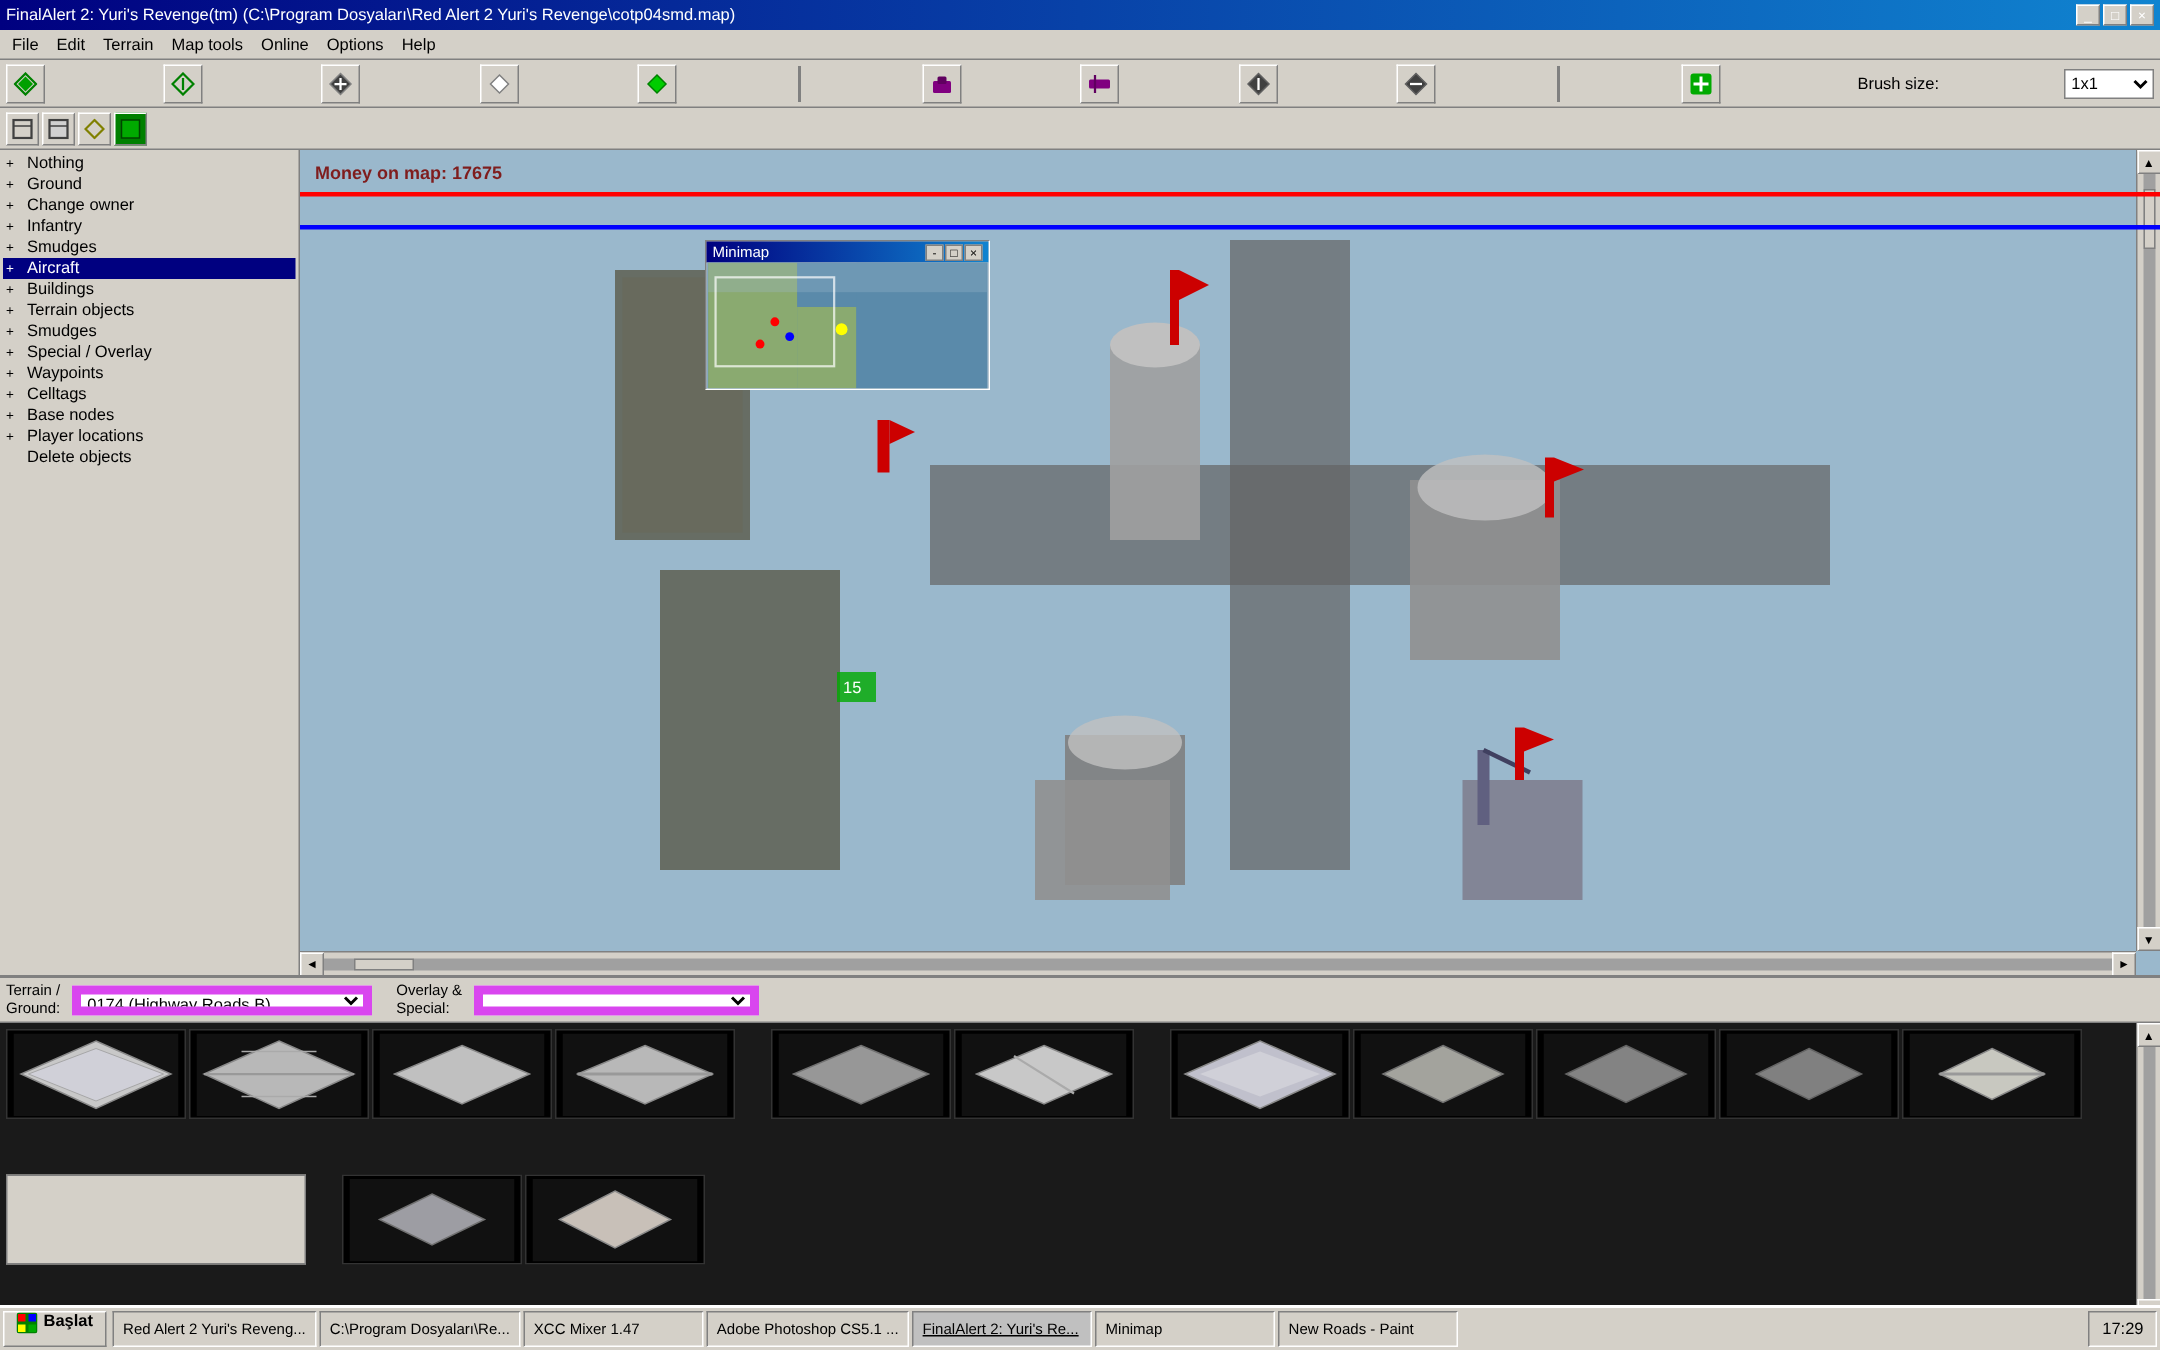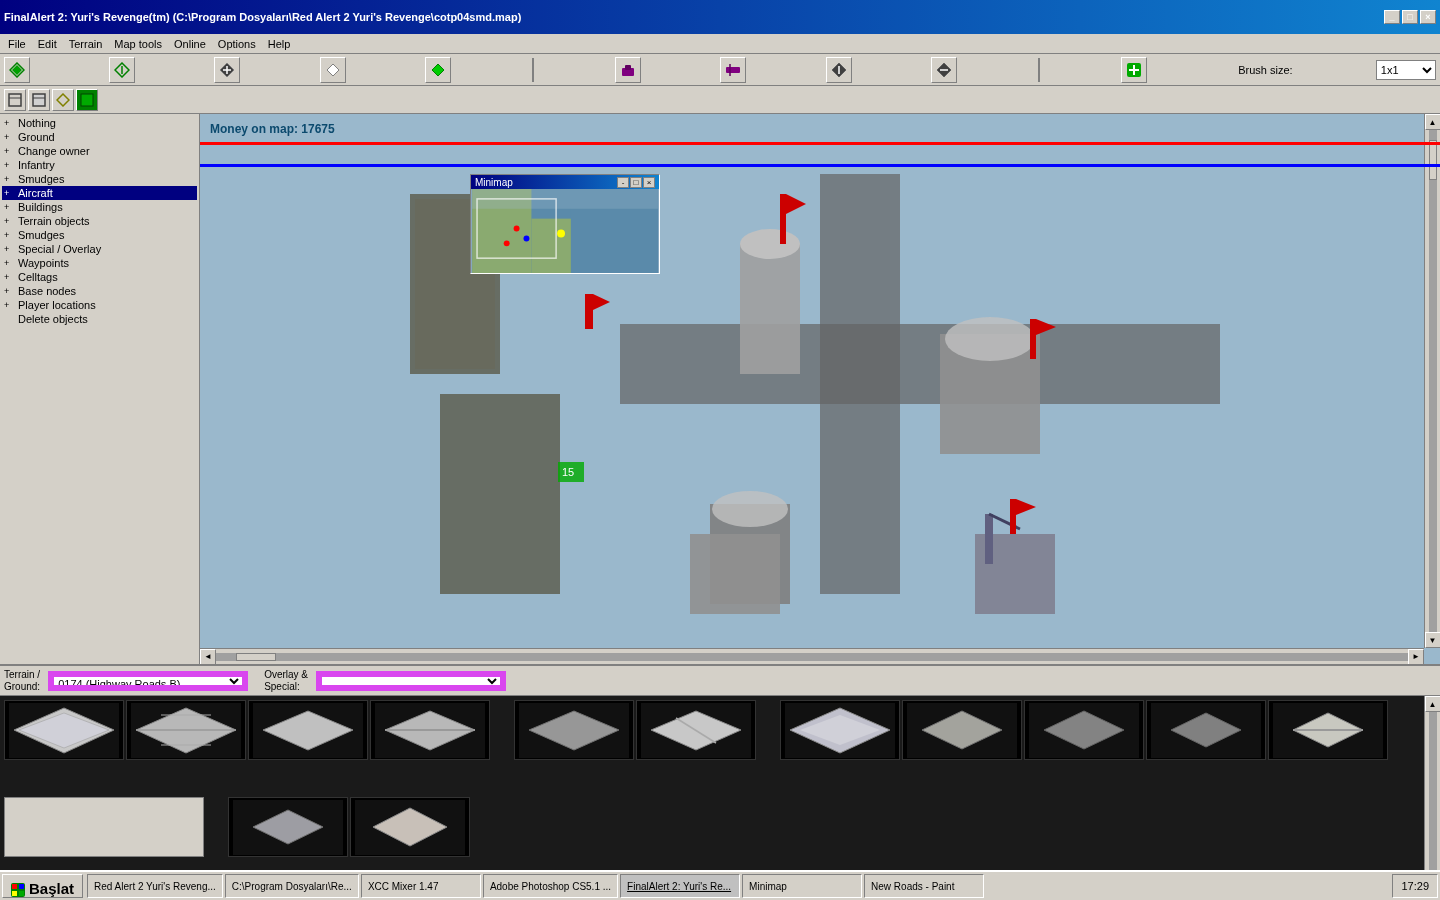--- a/index.html
+++ b/index.html
@@ -1,28 +1,28 @@
 <!DOCTYPE html>
 <html><head>
   <meta charset="utf-8">
   <style>
     * { margin: 0; padding: 0; box-sizing: border-box; }
     body { width: 1440px; height: 900px; overflow: hidden; font-family: 'MS Sans Serif', Arial, sans-serif; font-size: 11px; background: #d4d0c8; }
 
     
     #title-bar {
-      height: 34px;
+      height: 20px;
       background: linear-gradient(to right, #000080, #1084d0);
       color: white;
       display: flex;
       align-items: center;
       justify-content: space-between;
       padding: 0 4px;
       font-size: 11px;
-      font-weight: bold;
+      font-weight: normal;
     }
     #title-bar-controls { display: flex; gap: 2px; }
     .title-btn {
       width: 16px; height: 14px;
       background: #d4d0c8;
       border: 1px solid;
       border-color: #ffffff #808080 #808080 #ffffff;
       font-size: 9px;
       display: flex; align-items: center; justify-content: center;
       cursor: pointer;
@@ -135,21 +135,21 @@
       width: 16px;
       background: #d4d0c8;
       border-left: 1px solid #808080;
     }
 
     
     #money-display {
       position: absolute;
       top: 8px;
       left: 10px;
-      color: #0c4a6e;
+      color: #7f1d1d;
       font-size: 12px;
       font-weight: bold;
       z-index: 10;
     }
 
     
     #red-line {
       position: absolute;
       top: 28px;
       left: 0;
@@ -247,24 +247,24 @@
       align-items: center;
       padding: 0 2px;
       z-index: 1000;
     }
     #start-btn {
       height: 24px;
       background: #d4d0c8;
       border: 1px solid;
       border-color: #ffffff #808080 #808080 #ffffff;
       padding: 0 8px;
-      font-size: 15px;
+      font-size: 11px;
       font-weight: bold;
       display: flex;
-      align-items: flex-end;
+      align-items: flex-start;
       gap: 4px;
       cursor: pointer;
     }
     .taskbar-items { display: flex; gap: 2px; margin-left: 4px; }
     .taskbar-item {
       height: 24px;
       min-width: 120px;
       background: #d4d0c8;
       border: 1px solid;
       border-color: #808080 #ffffff #ffffff #808080;

